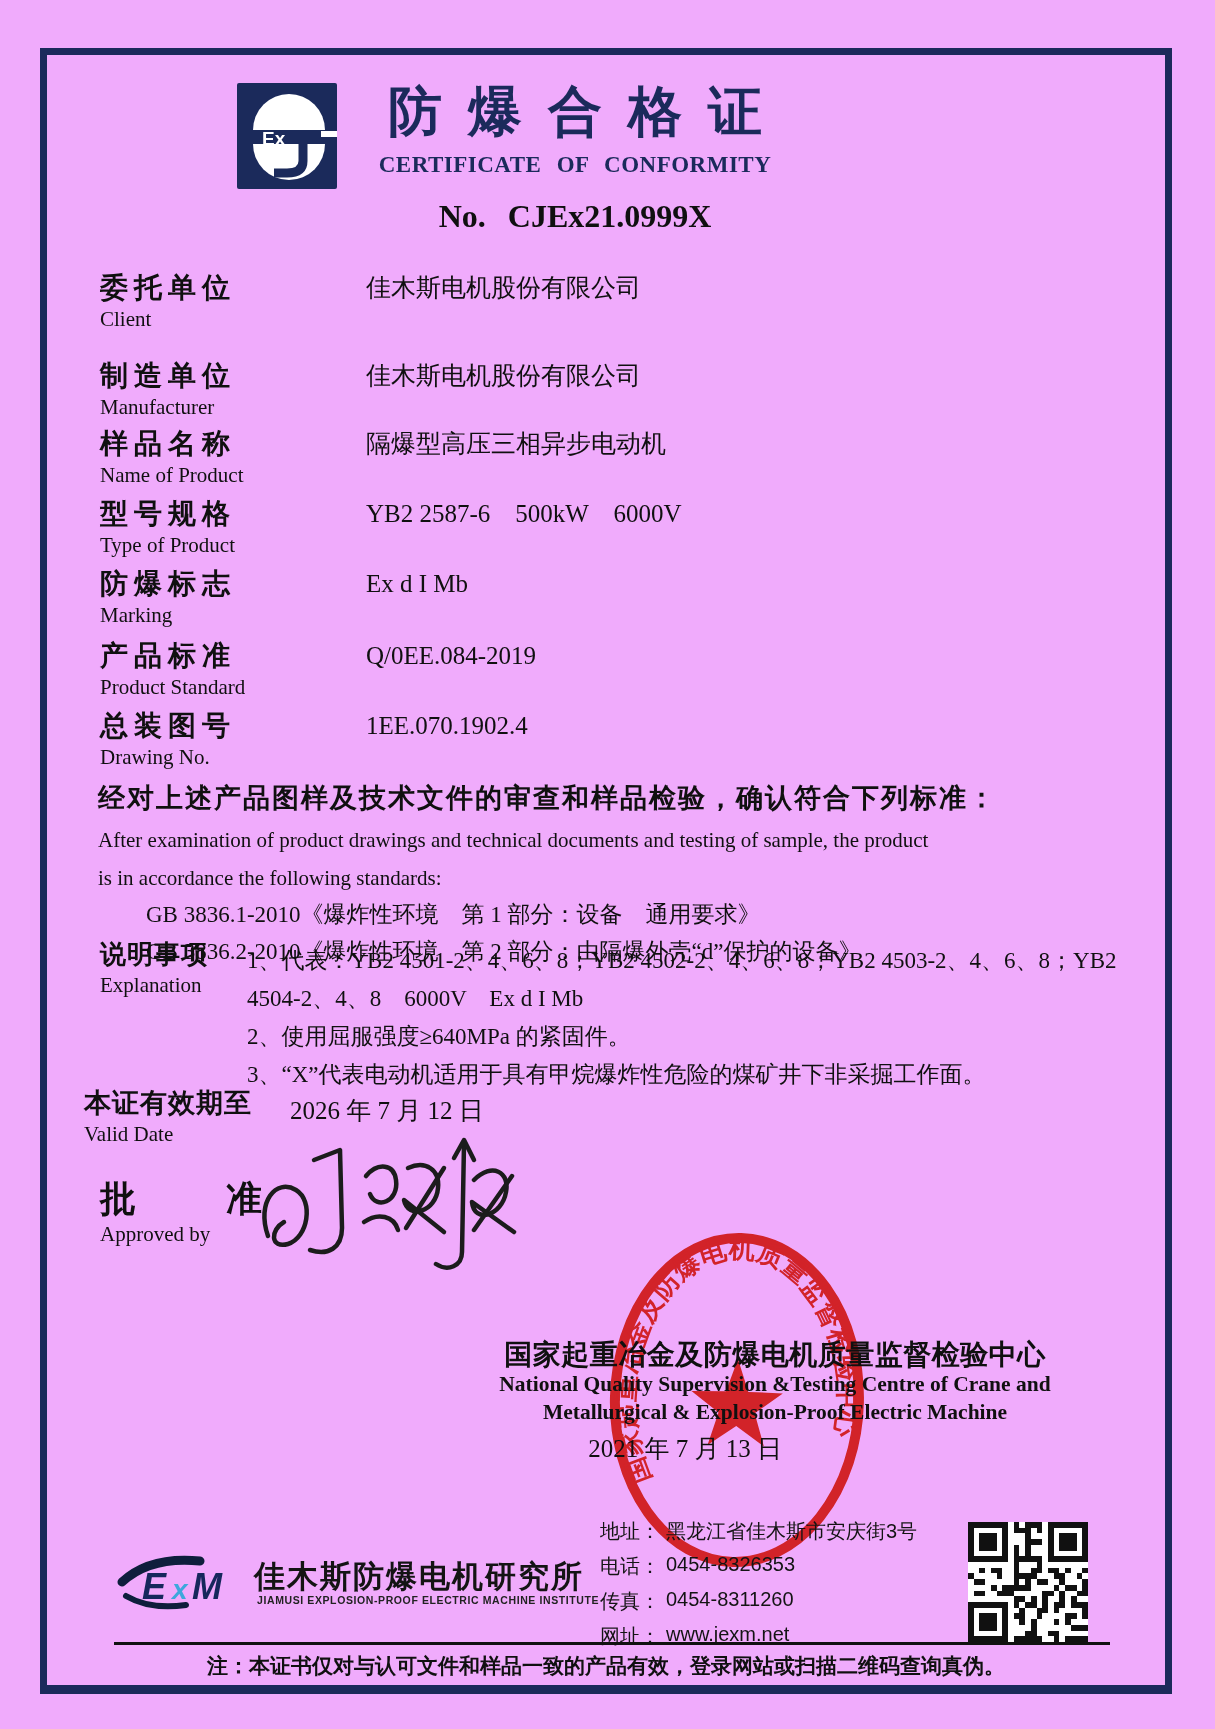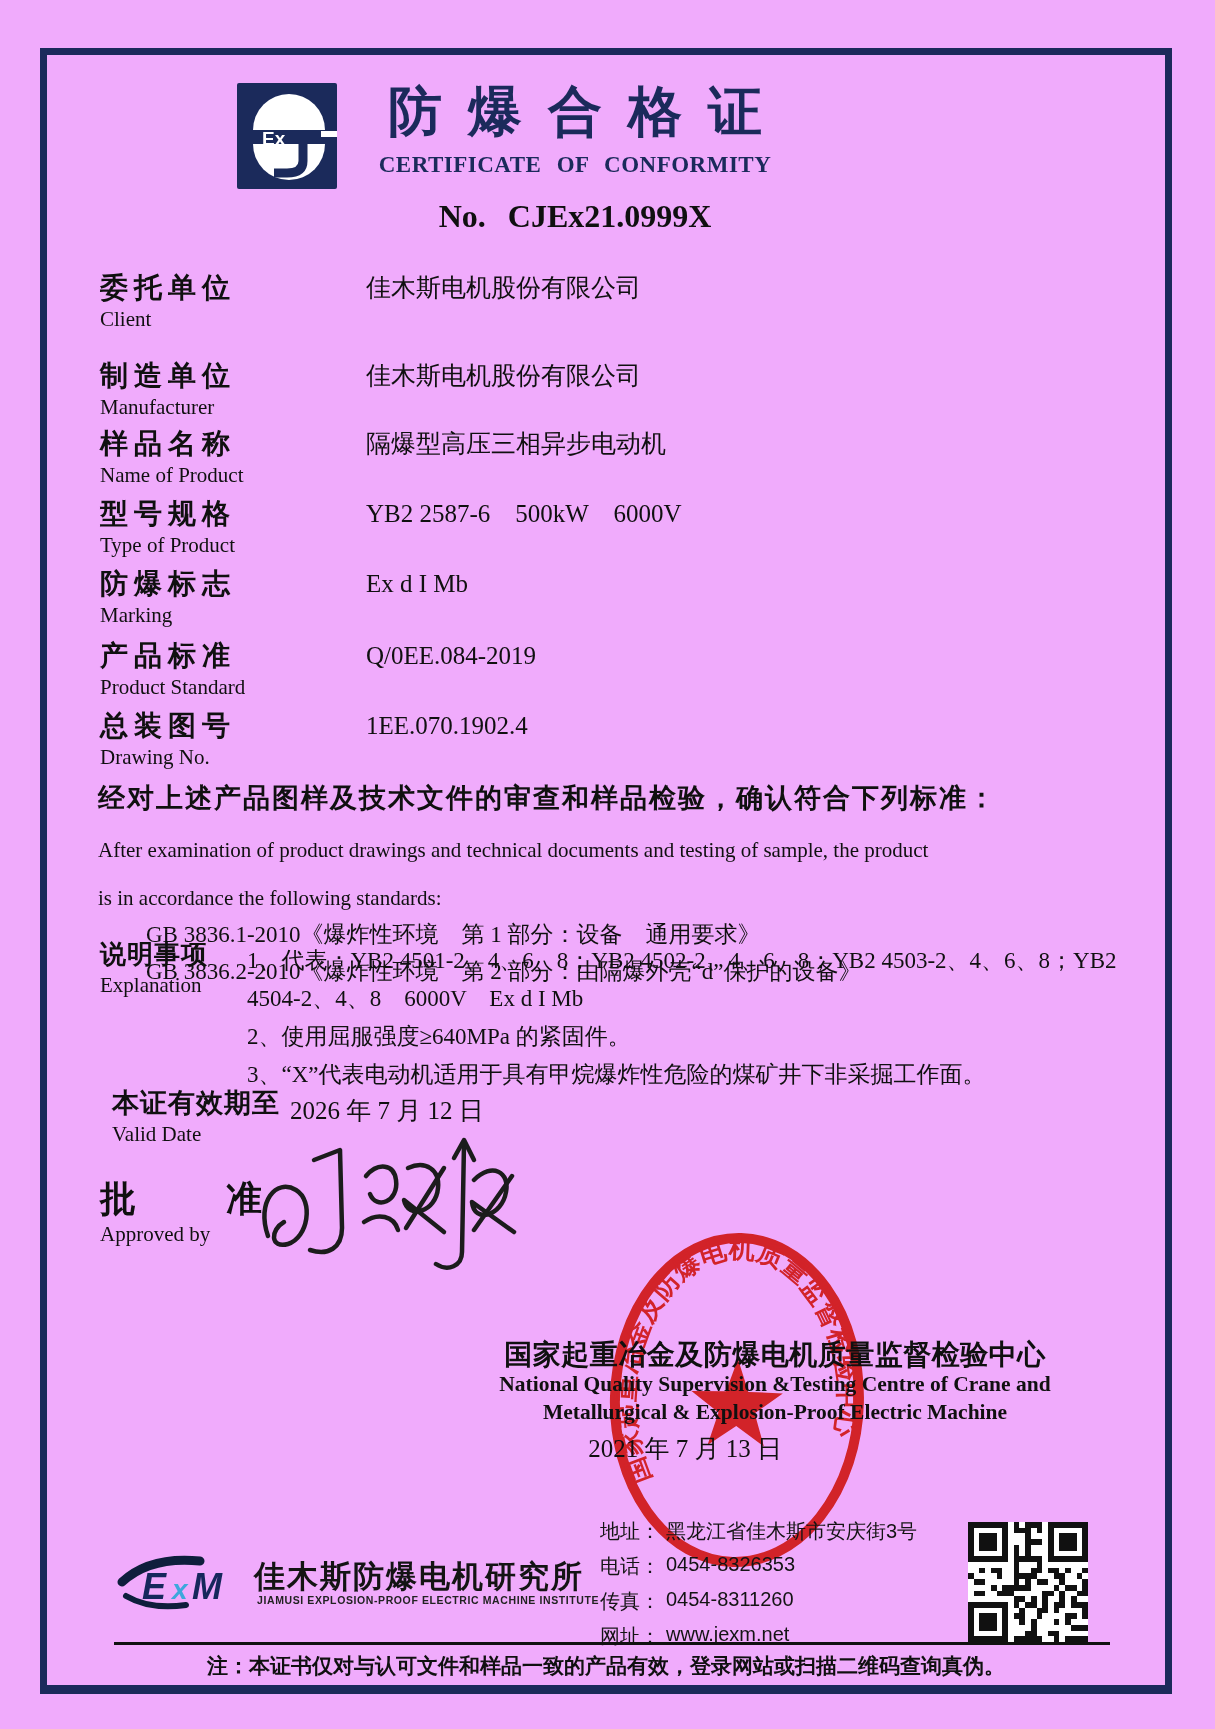--- a/index.html
+++ b/index.html
@@ -25,29 +25,29 @@
   .cert-no .no-val{margin-left:22px;}
   
   .frow{position:absolute;left:100px;width:1010px;display:flex;gap:36px;}
   .fl{width:230px;flex:0 0 230px;}
   .fl-cn{font-size:28px;letter-spacing:6px;line-height:1.15;}
   .fl-en{font-size:21px;font-weight:normal;font-family:"Liberation Serif",serif;margin-top:3px;}
   .fv{font-size:25px;line-height:1.15;padding-top:2px;}
   
   .stmt{position:absolute;left:98px;top:780px;width:1014px;}
   .stmt-cn{font-size:27px;letter-spacing:2px;}
-  .stmt-en{font-size:21px;line-height:28px;margin-top:20px;}
+  .stmt-en{font-size:21px;line-height:28px;margin-top:10px;}
   .stds{font-size:23px;line-height:37px;padding-left:48px;margin-top:4px;}
   
   .expl-label{position:absolute;left:100px;top:940px;width:150px;}
   .expl-label .fl-cn{font-size:26px;letter-spacing:1px;}
   .expl-items{position:absolute;left:247px;top:942px;width:872px;
     font-size:23px;line-height:38px;}
   
-  .valid-label{position:absolute;left:112px;top:1088px;}
+  .valid-label{position:absolute;left:84px;top:1088px;}
   .valid-value{position:absolute;left:290px;top:1094px;font-size:25px;}
   .appr-label{position:absolute;left:100px;top:1178px;}
   .signature{position:absolute;left:248px;top:1132px;width:290px;height:160px;}
   
   .stamp{position:absolute;left:605px;top:1222px;width:265px;height:350px;
     mix-blend-mode:multiply;opacity:0.93;transform:rotate(1.5deg);}
   .org-cn{position:absolute;left:455px;top:1336px;width:640px;text-align:center;
     font-size:28px;letter-spacing:0.5px;}
   .org-en1{position:absolute;left:430px;top:1372px;width:690px;text-align:center;
     font-size:21.5px;font-weight:bold;}

